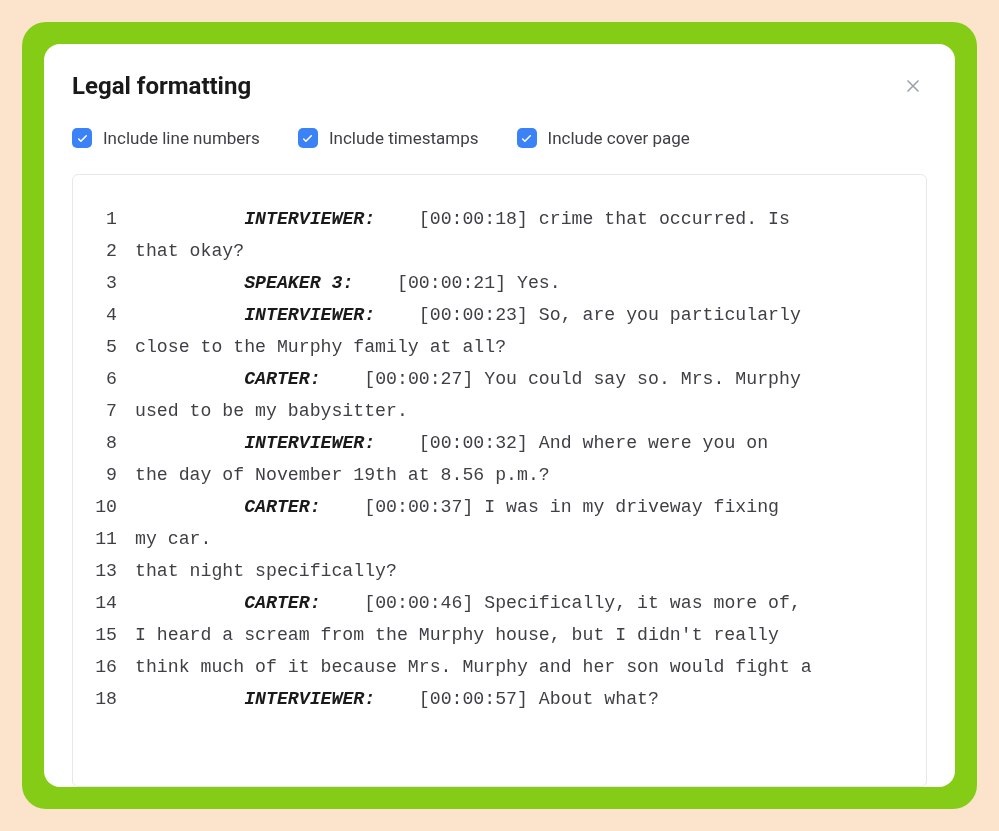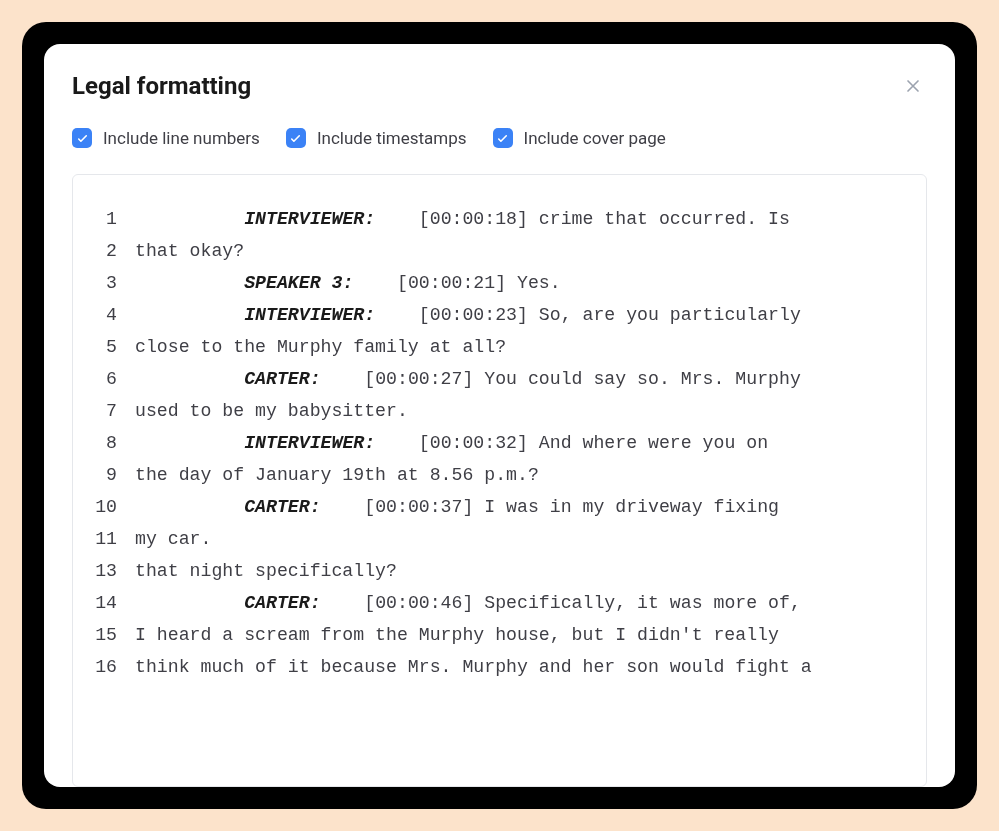--- a/index.html
+++ b/index.html
@@ -9,21 +9,21 @@
   }
   body {
     font-family: -apple-system, BlinkMacSystemFont, "Segoe UI", Roboto, Helvetica, Arial, sans-serif;
     background: #fce3cb;
     padding: 22px;
     width: 999px;
     height: 831px;
     overflow: hidden;
   }
   .outer-wrapper {
-    background: #000000;
+    background: #84cc16;
     border-radius: 24px;
     padding: 22px;
     height: 100%;
   }
   .card {
     background: #ffffff;
     border-radius: 16px;
     padding: 28px 28px 0 28px;
     height: 100%;
     display: flex;
@@ -52,21 +52,21 @@
     justify-content: center;
   }
   .close-btn svg {
     width: 20px;
     height: 20px;
     stroke: currentColor;
     stroke-width: 2;
   }
   .options-row {
     display: flex;
-    gap: 26px;
+    gap: 38px;
     margin-bottom: 26px;
     align-items: center;
   }
   .checkbox-option {
     display: flex;
     align-items: center;
     gap: 11px;
     cursor: pointer;
   }
   .checkbox-box {
@@ -190,21 +190,21 @@
         <div class="transcript-line">
           <span class="line-number">7</span>
           <span class="line-content"><span>used to be my babysitter.</span></span>
         </div>
         <div class="transcript-line">
           <span class="line-number">8</span>
           <span class="line-content">          <span class="bold-speaker">INTERVIEWER:</span><span>    [00:00:32] And where were you on</span></span>
         </div>
         <div class="transcript-line">
           <span class="line-number">9</span>
-          <span class="line-content"><span>the day of January 19th at 8.56 p.m.?</span></span>
+          <span class="line-content"><span>the day of November 19th at 8.56 p.m.?</span></span>
         </div>
         <div class="transcript-line">
           <span class="line-number">10</span>
           <span class="line-content">          <span class="bold-speaker">CARTER:</span><span>    [00:00:37] I was in my driveway fixing</span></span>
         </div>
         <div class="transcript-line">
           <span class="line-number">11</span>
           <span class="line-content"><span>my car.</span></span>
         </div>
         <div class="transcript-line">
@@ -215,16 +215,20 @@
           <span class="line-number">14</span>
           <span class="line-content">          <span class="bold-speaker">CARTER:</span><span>    [00:00:46] Specifically, it was more of,</span></span>
         </div>
         <div class="transcript-line">
           <span class="line-number">15</span>
           <span class="line-content"><span>I heard a scream from the Murphy house, but I didn't really</span></span>
         </div>
         <div class="transcript-line">
           <span class="line-number">16</span>
           <span class="line-content"><span>think much of it because Mrs. Murphy and her son would fight a</span></span>
+        </div>
+        <div class="transcript-line">
+          <span class="line-number">18</span>
+          <span class="line-content">          <span class="bold-speaker">INTERVIEWER:</span><span>    [00:00:57] About what?</span></span>
         </div>
       </div>
   </div>
 </div>
 
 </body></html>

